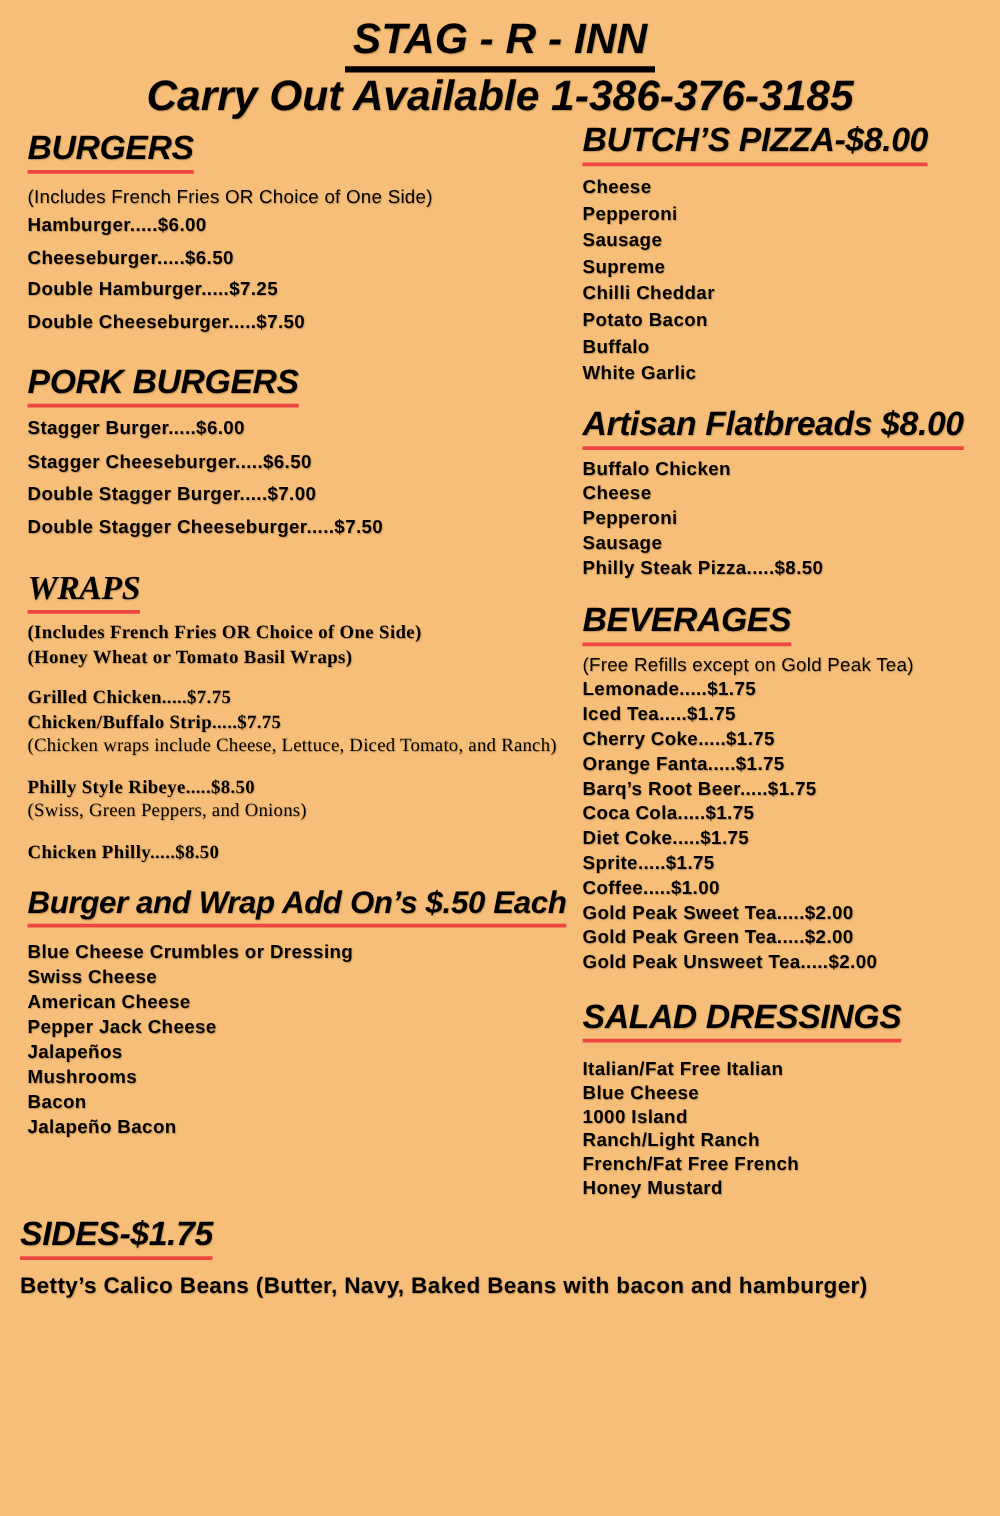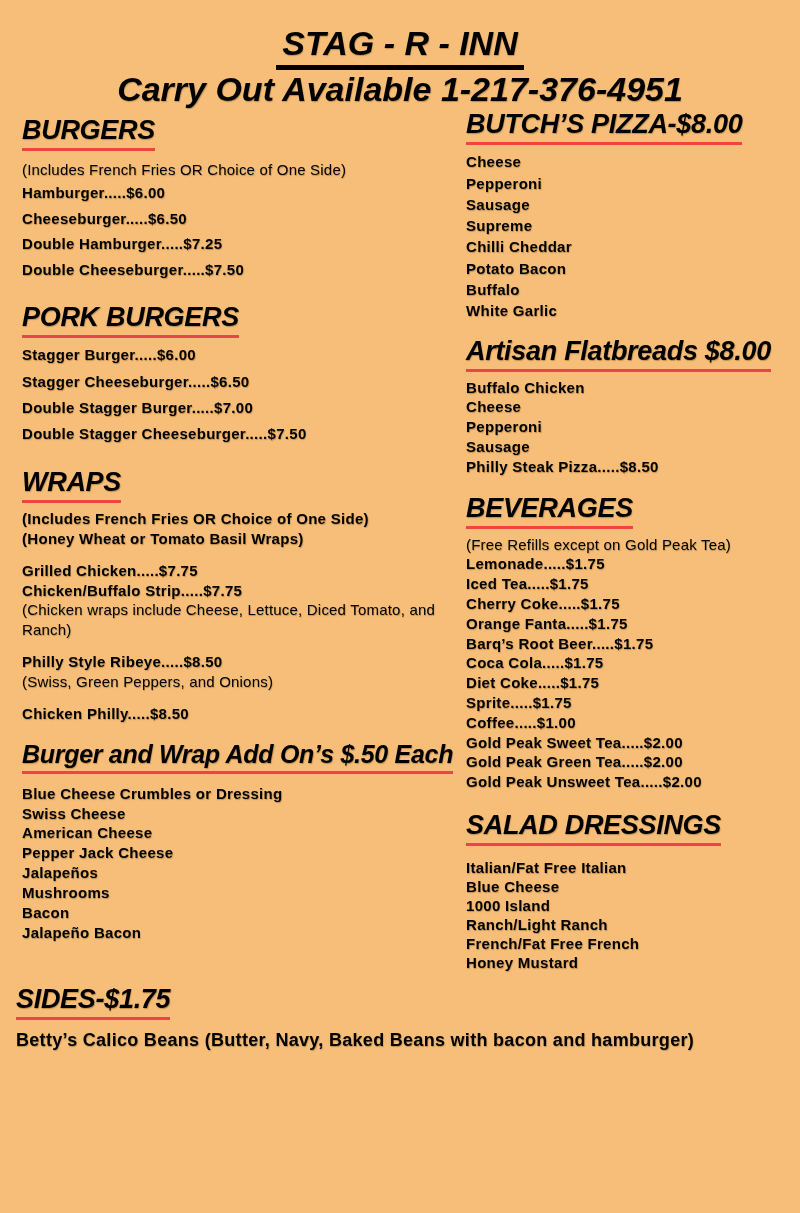--- a/index.html
+++ b/index.html
@@ -6,21 +6,21 @@
   body{
     width:800px;height:1213px;
     background:#f6be78;
     color:#000;
     font-family:"Liberation Sans", sans-serif;
     overflow:hidden;
   }
   .page{
     width:800px;height:1213px;
     box-sizing:border-box;
-    padding-top:22px;
+    padding-top:10px;
     overflow:hidden;
     text-shadow:0.6px 0.8px 1px rgba(80,50,0,0.35);
   }
   
   .title-block{text-align:center;}
   h1{
     margin:2px 0 0 0;
     font-size:34px;line-height:1.15;
     font-style:italic;font-weight:700;
   }
@@ -61,21 +61,21 @@
   .gap{margin-top:13px;}
   .sec-header{margin-bottom:6px;}
   
   section[data-name="section-burgers"]{margin-top:6px;}
   section[data-name="section-burgers"] .sec-header{margin-bottom:8px;}
   section[data-name="section-burgers"] .line{line-height:1.7;}
   section[data-name="section-burgers"] .note{line-height:1.4;}
   section[data-name="section-pork-burgers"]{margin-top:20px;}
   section[data-name="section-pork-burgers"] .sec-header{margin-bottom:4px;}
   section[data-name="section-pork-burgers"] .line{line-height:1.75;}
-  section[data-name="section-wraps"]{margin-top:20px;}
+  section[data-name="section-wraps"]{margin-top:20px;font-family:Liberation Serif, serif;}
   section[data-name="section-wraps"] .line{line-height:1.3;}
   section[data-name="section-add-ons"]{margin-top:16px;}
   section[data-name="section-add-ons"] .sec-header{font-size:25px;margin-bottom:10px;}
   section[data-name="section-add-ons"] .line{line-height:1.33;}
   section[data-name="section-butchs-pizza"] .line{line-height:1.42;}
   section[data-name="section-artisan-flatbreads"]{margin-top:14px;}
   section[data-name="section-artisan-flatbreads"] .line{line-height:1.32;}
   section[data-name="section-beverages"]{margin-top:16px;}
   section[data-name="section-beverages"] .line{line-height:1.32;}
   section[data-name="section-salad-dressings"]{margin-top:18px;}
@@ -88,21 +88,21 @@
   }
   .bottom .sec-header{margin-bottom:8px;}
   .bottom .line{font-size:18px;line-height:1.38;}
 </style>
 </head>
 <body>
 
 <div class="page" data-name="menu-page">
   <div class="title-block" data-name="menu-header">
     <h1 data-name="restaurant-name"><span class="u" data-name="restaurant-name-text">STAG - R - INN</span></h1>
-    <h2 data-name="carry-out-line">Carry Out Available 1-217-376-4951</h2>
+    <h2 data-name="carry-out-line">Carry Out Available 1-386-376-3185</h2>
   </div>
   <div class="columns" data-name="menu-columns">
     <div class="col col-left" id="col-left" data-name="left-column">
         <section data-name="section-burgers"><h3 class="sec-header" data-name="section-burgers-header">BURGERS</h3><div class="line note" data-name="menu-note">(Includes French Fries OR Choice of One Side)</div><div class="line item" data-name="menu-item">Hamburger.....$6.00</div><div class="line item" data-name="menu-item">Cheeseburger.....$6.50</div><div class="line item" data-name="menu-item">Double Hamburger.....$7.25</div><div class="line item" data-name="menu-item">Double Cheeseburger.....$7.50</div></section>
         <section data-name="section-pork-burgers"><h3 class="sec-header" data-name="section-pork-burgers-header">PORK BURGERS</h3><div class="line item" data-name="menu-item">Stagger Burger.....$6.00</div><div class="line item" data-name="menu-item">Stagger Cheeseburger.....$6.50</div><div class="line item" data-name="menu-item">Double Stagger Burger.....$7.00</div><div class="line item" data-name="menu-item">Double Stagger Cheeseburger.....$7.50</div></section>
         <section data-name="section-wraps"><h3 class="sec-header" data-name="section-wraps-header">WRAPS</h3><div class="line note-bold" data-name="menu-note">(Includes French Fries OR Choice of One Side)</div><div class="line note-bold" data-name="menu-note">(Honey Wheat or Tomato Basil Wraps)</div><div class="line item gap" data-name="menu-item">Grilled Chicken.....$7.75</div><div class="line item" data-name="menu-item">Chicken/Buffalo Strip.....$7.75</div><div class="line note" data-name="menu-note">(Chicken wraps include Cheese, Lettuce, Diced Tomato, and Ranch)</div><div class="line item gap" data-name="menu-item">Philly Style Ribeye.....$8.50</div><div class="line note" data-name="menu-note">(Swiss, Green Peppers, and Onions)</div><div class="line item gap" data-name="menu-item">Chicken Philly.....$8.50</div></section>
         <section data-name="section-add-ons"><h3 class="sec-header" data-name="section-add-ons-header">Burger and Wrap Add On’s $.50 Each</h3><div class="line item" data-name="menu-item">Blue Cheese Crumbles or Dressing</div><div class="line item" data-name="menu-item">Swiss Cheese</div><div class="line item" data-name="menu-item">American Cheese</div><div class="line item" data-name="menu-item">Pepper Jack Cheese</div><div class="line item" data-name="menu-item">Jalapeños</div><div class="line item" data-name="menu-item">Mushrooms</div><div class="line item" data-name="menu-item">Bacon</div><div class="line item" data-name="menu-item">Jalapeño Bacon</div></section>
       </div>
     <div class="col col-right" id="col-right" data-name="right-column">
         <section data-name="section-butchs-pizza"><h3 class="sec-header" data-name="section-butchs-pizza-header">BUTCH’S PIZZA-$8.00</h3><div class="line item" data-name="menu-item">Cheese</div><div class="line item" data-name="menu-item">Pepperoni</div><div class="line item" data-name="menu-item">Sausage</div><div class="line item" data-name="menu-item">Supreme</div><div class="line item" data-name="menu-item">Chilli Cheddar</div><div class="line item" data-name="menu-item">Potato Bacon</div><div class="line item" data-name="menu-item">Buffalo</div><div class="line item" data-name="menu-item">White Garlic</div></section>

